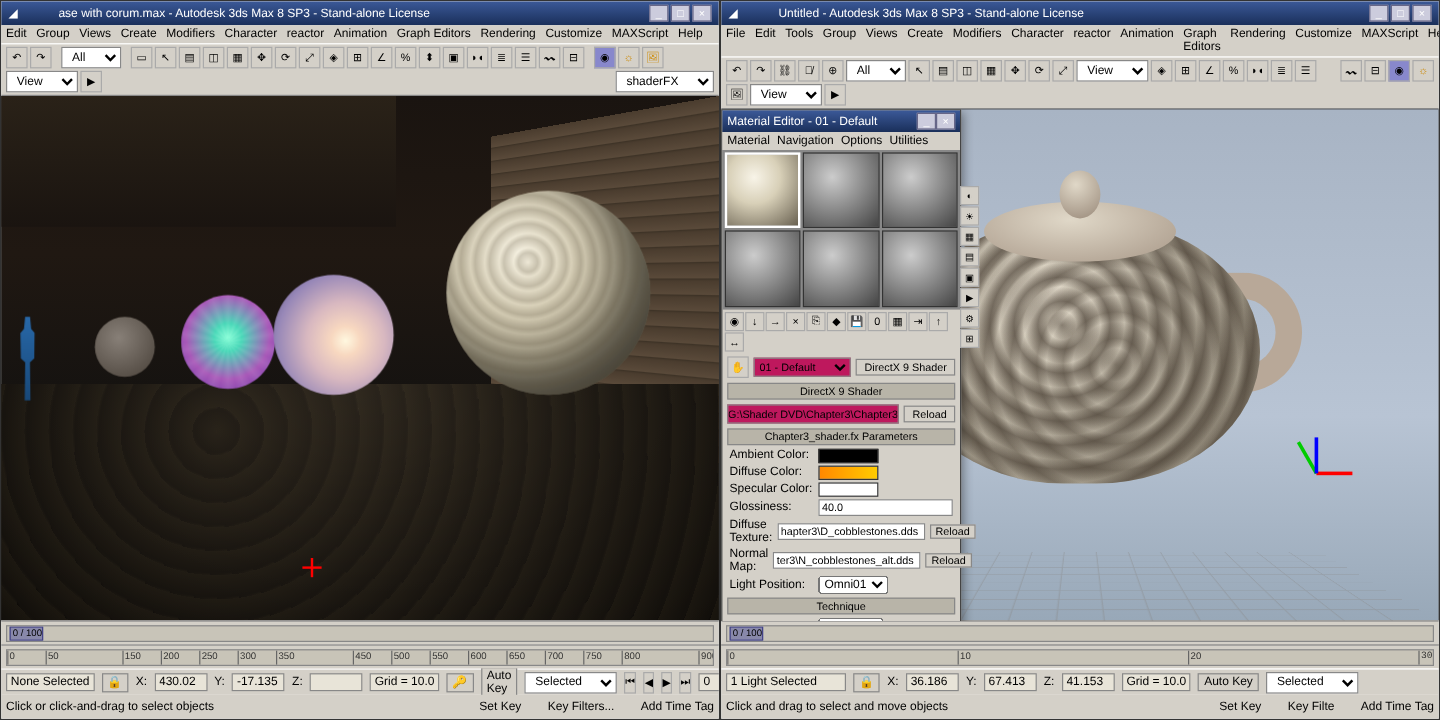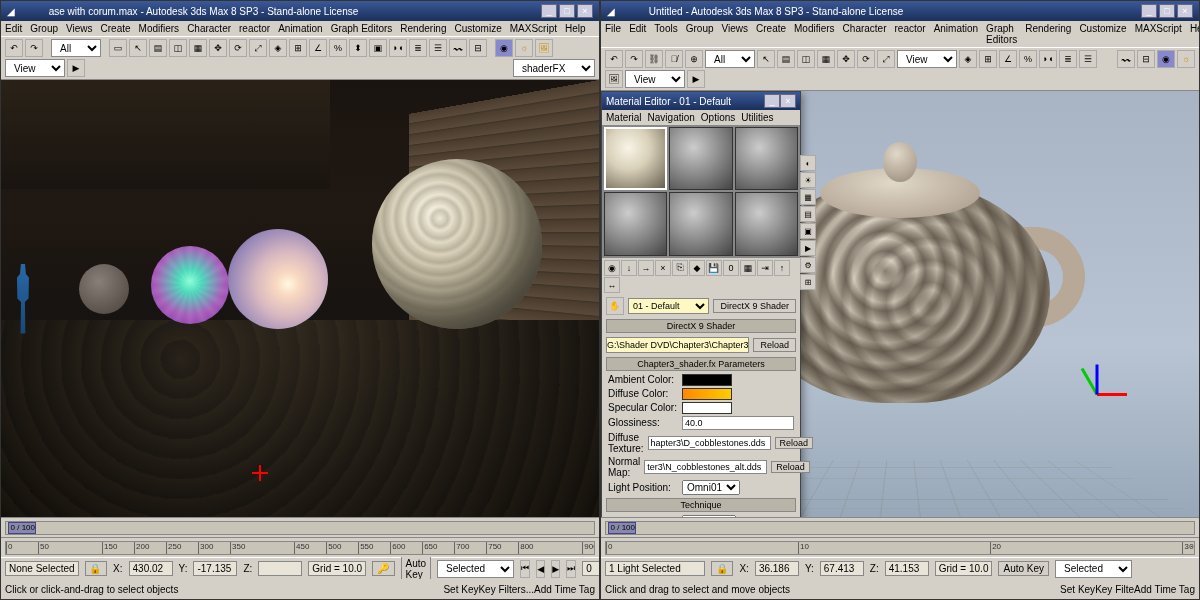--- a/index.html
+++ b/index.html
@@ -48,34 +48,34 @@
 .gizmo .ax-x { background:#f00; transform:rotate(0deg); }
 .gizmo .ax-y { background:#0c0; transform:rotate(-120deg); }
 .gizmo .ax-z { background:#00f; transform:rotate(-90deg); }
 .timeline { background:#d4d0c8; border-top:1px solid #888; height:20px; display:flex; align-items:center; padding:0 4px; position:relative; }
 .timeline-ruler { flex:1; height:14px; background:#c8c4b8; border:1px solid #888; position:relative; overflow:hidden; }
 .timeline-ruler span { position:absolute; top:0; font-size:8px; color:#333; border-left:1px solid #666; padding-left:1px; height:100%; }
 .time-marker { position:absolute; left:2px; top:0; width:28px; height:12px; background:#88a; border:1px solid #448; font-size:8px; text-align:right; color:#000; }
 .statusbar { background:#d4d0c8; border-top:1px solid #fff; padding:2px 4px; display:flex; gap:6px; align-items:center; color:#000; flex-wrap:nowrap; height:22px; }
 .statusbar .sb-field { background:#e8e4d8; border:1px solid #888; padding:1px 3px; white-space:nowrap; }
 .statusbar .sb-btn { background:#d4d0c8; border:1px solid #888; padding:1px 4px; }
-.statusbar2 { background:#d4d0c8; padding:2px 4px; display:flex; gap:0; align-items:center; color:#000; height:20px; }
+.statusbar2 { background:#d4d0c8; padding:2px 4px; display:flex; gap:22px; align-items:center; color:#000; height:20px; }
 .mat-editor { position:absolute; left:0; top:0; width:200px; background:#d4d0c8; border:1px solid #444; box-shadow:2px 2px 8px rgba(0,0,0,.4); z-index:10; }
 .mat-title { background: linear-gradient(#3b5998,#1a2f5a); color:#fff; padding:2px 4px; display:flex; align-items:center; }
 .mat-title span:first-child { flex:1; }
 .mat-menubar { background:#d4d0c8; padding:2px 4px; display:flex; gap:6px; font-size:9px; }
 .mat-slots { display:grid; grid-template-columns:repeat(3,1fr); gap:2px; padding:2px; background:#888; }
 .mat-slot { aspect-ratio:1; background: radial-gradient(circle at 38% 32%,#ccc,#888 50%,#444 100%); border:1px solid #333; }
 .mat-slot.active { background: radial-gradient(circle at 38% 32%,#f8f4e8,#d8d0b8 40%,#686050 100%); border:2px solid #fff; }
 .mat-sidetools { position:absolute; right:-18px; top:30px; width:18px; display:flex; flex-direction:column; gap:1px; }
 .mat-sidetools .tb-btn { width:16px; height:16px; font-size:8px; }
 .mat-toolbar { padding:2px; display:flex; gap:1px; flex-wrap:wrap; }
 .mat-toolbar .tb-btn { width:16px; height:16px; }
 .mat-row { display:flex; align-items:center; padding:2px 4px; gap:4px; }
-.mat-row select, .mat-row input { flex:1; font-size:9px; height:16px; background:#fef9c3; border:1px solid #888; padding:0 0; }
+.mat-row select, .mat-row input { flex:1; font-size:9px; height:16px; background:#be185d; border:1px solid #888; padding:0 0; }
 .mat-row .btn { background:#d4d0c8; border:1px solid #888; padding:1px 6px; font-size:9px; }
 .rollout-hdr { background:#b8b4a8; border:1px solid #888; text-align:center; padding:1px; font-size:9px; margin:2px 4px; }
 .param-row { display:flex; align-items:center; padding:1px 6px; gap:4px; font-size:9px; }
 .param-row .lbl { width:70px; }
 .param-row .swatch { width:50px; height:12px; border:1px solid #333; }
 .param-row input { flex:1; height:14px; font-size:9px; border:1px solid #888; padding:0 2px; }
 .param-row .btn { background:#d4d0c8; border:1px solid #888; padding:0 4px; font-size:9px; }
 </style>
 </head>
 <body>

